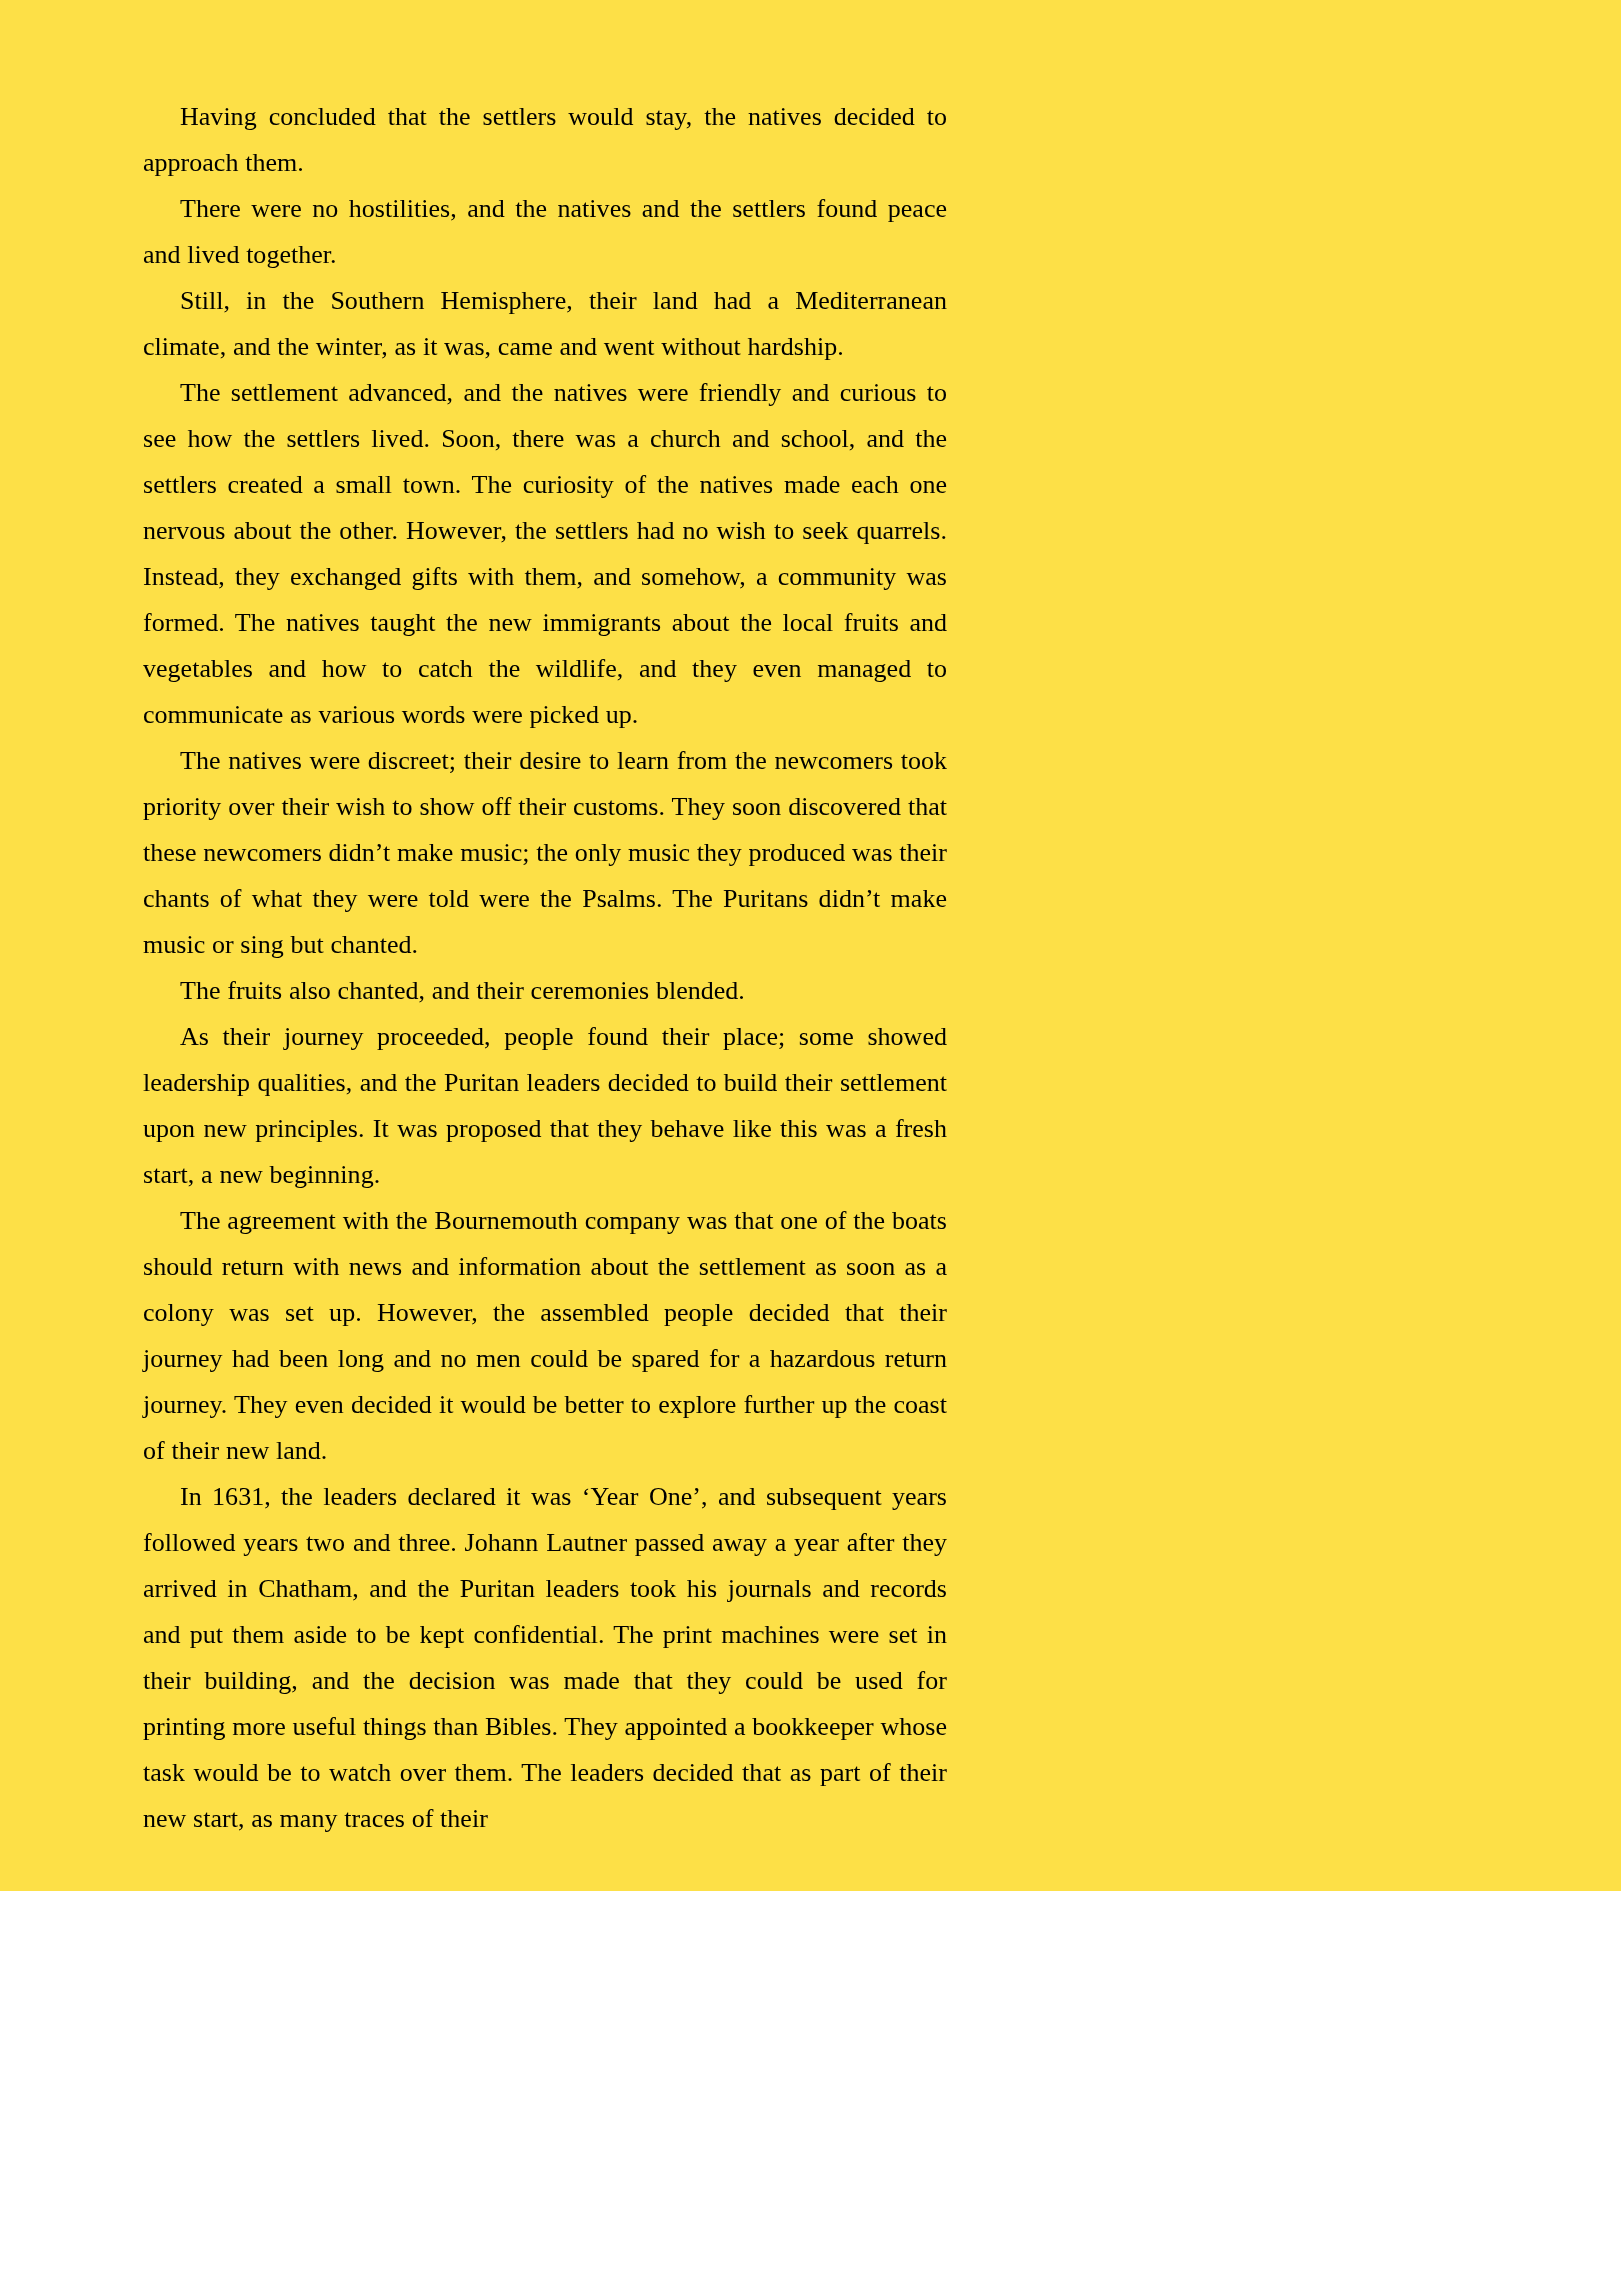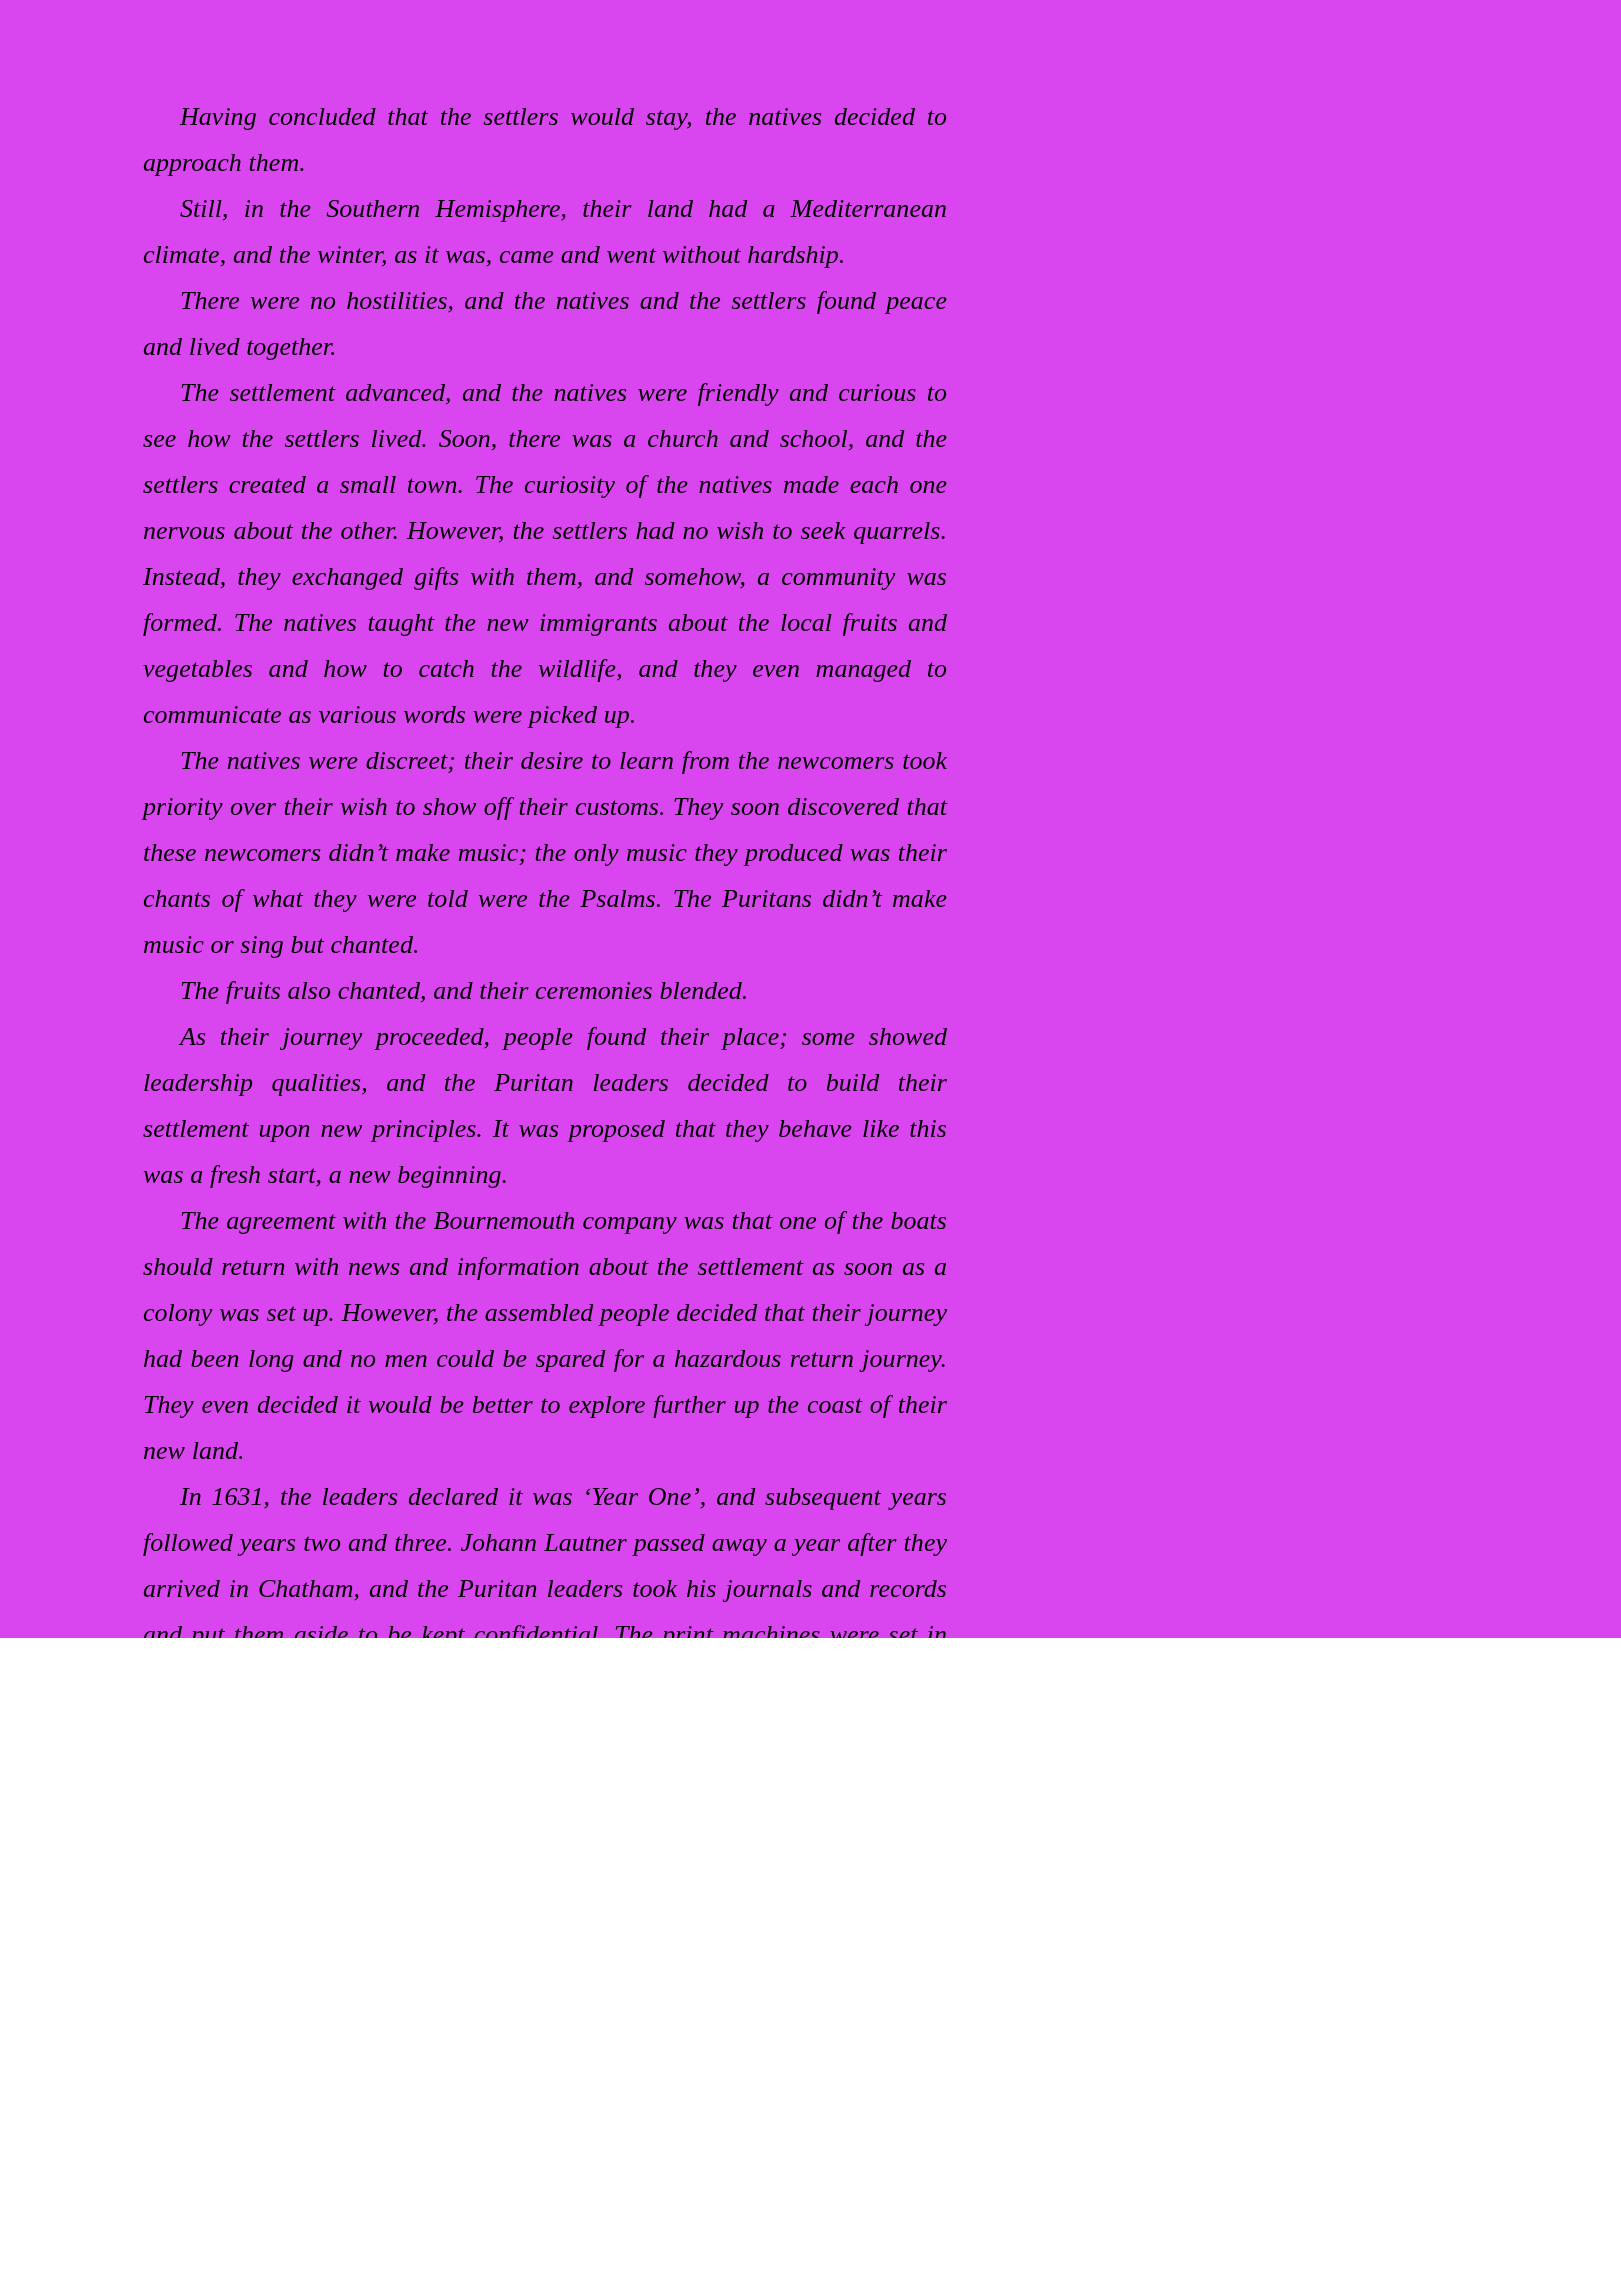--- a/index.html
+++ b/index.html
@@ -8,25 +8,24 @@
     padding: 0;
     background: #ffffff;
   }
   body {
     font-family: "Liberation Serif", "DejaVu Serif", serif;
     color: #000000;
   }
   .page {
     position: relative;
     width: 1621px;
-    height: 1638px;
-    background: #d946ef;
+    height: 1891px;
+    background: #fde047;
     box-sizing: border-box;
     overflow: hidden;
-    font-style: italic;
   }
   .text-block {
     position: absolute;
     left: 143px;
     top: 94px;
     width: 804px;
   }
   .para {
     margin: 0;
     font-size: 26px;
@@ -52,22 +51,22 @@
     font-family: "Liberation Serif", "DejaVu Serif", serif;
   }
 </style>
 </head>
 <body>
 
 <div class="page">
 
   <div class="text-block">
     <p class="para">Having concluded that the settlers would stay, the natives decided to approach them.</p>
+    <p class="para">There were no hostilities, and the natives and the settlers found peace and lived together.</p>
     <p class="para">Still, in the Southern Hemisphere, their land had a Mediterranean climate, and the winter, as it was, came and went without hardship.</p>
-    <p class="para">There were no hostilities, and the natives and the settlers found peace and lived together.</p>
     <p class="para">The settlement advanced, and the natives were friendly and curious to see how the settlers lived. Soon, there was a church and school, and the settlers created a small town. The curiosity of the natives made each one nervous about the other. However, the settlers had no wish to seek quarrels. Instead, they exchanged gifts with them, and somehow, a community was formed. The natives taught the new immigrants about the local fruits and vegetables and how to catch the wildlife, and they even managed to communicate as various words were picked up.</p>
     <p class="para">The natives were discreet; their desire to learn from the newcomers took priority over their wish to show off their customs. They soon discovered that these newcomers didn’t make music; the only music they produced was their chants of what they were told were the Psalms. The Puritans didn’t make music or sing but chanted.</p>
     <p class="para">The fruits also chanted, and their ceremonies blended.</p>
     <p class="para">As their journey proceeded, people found their place; some showed leadership qualities, and the Puritan leaders decided to build their settlement upon new principles. It was proposed that they behave like this was a fresh start, a new beginning.</p>
     <p class="para">The agreement with the Bournemouth company was that one of the boats should return with news and information about the settlement as soon as a colony was set up. However, the assembled people decided that their journey had been long and no men could be spared for a hazardous return journey. They even decided it would be better to explore further up the coast of their new land.</p>
     <p class="para">In 1631, the leaders declared it was ‘Year One’, and subsequent years followed years two and three. Johann Lautner passed away a year after they arrived in Chatham, and the Puritan leaders took his journals and records and put them aside to be kept confidential. The print machines were set in their building, and the decision was made that they could be used for printing more useful things than Bibles. They appointed a bookkeeper whose task would be to watch over them. The leaders decided that as part of their new start, as many traces of their</p>
   </div>
 
   <div class="page-number">23</div>
 

